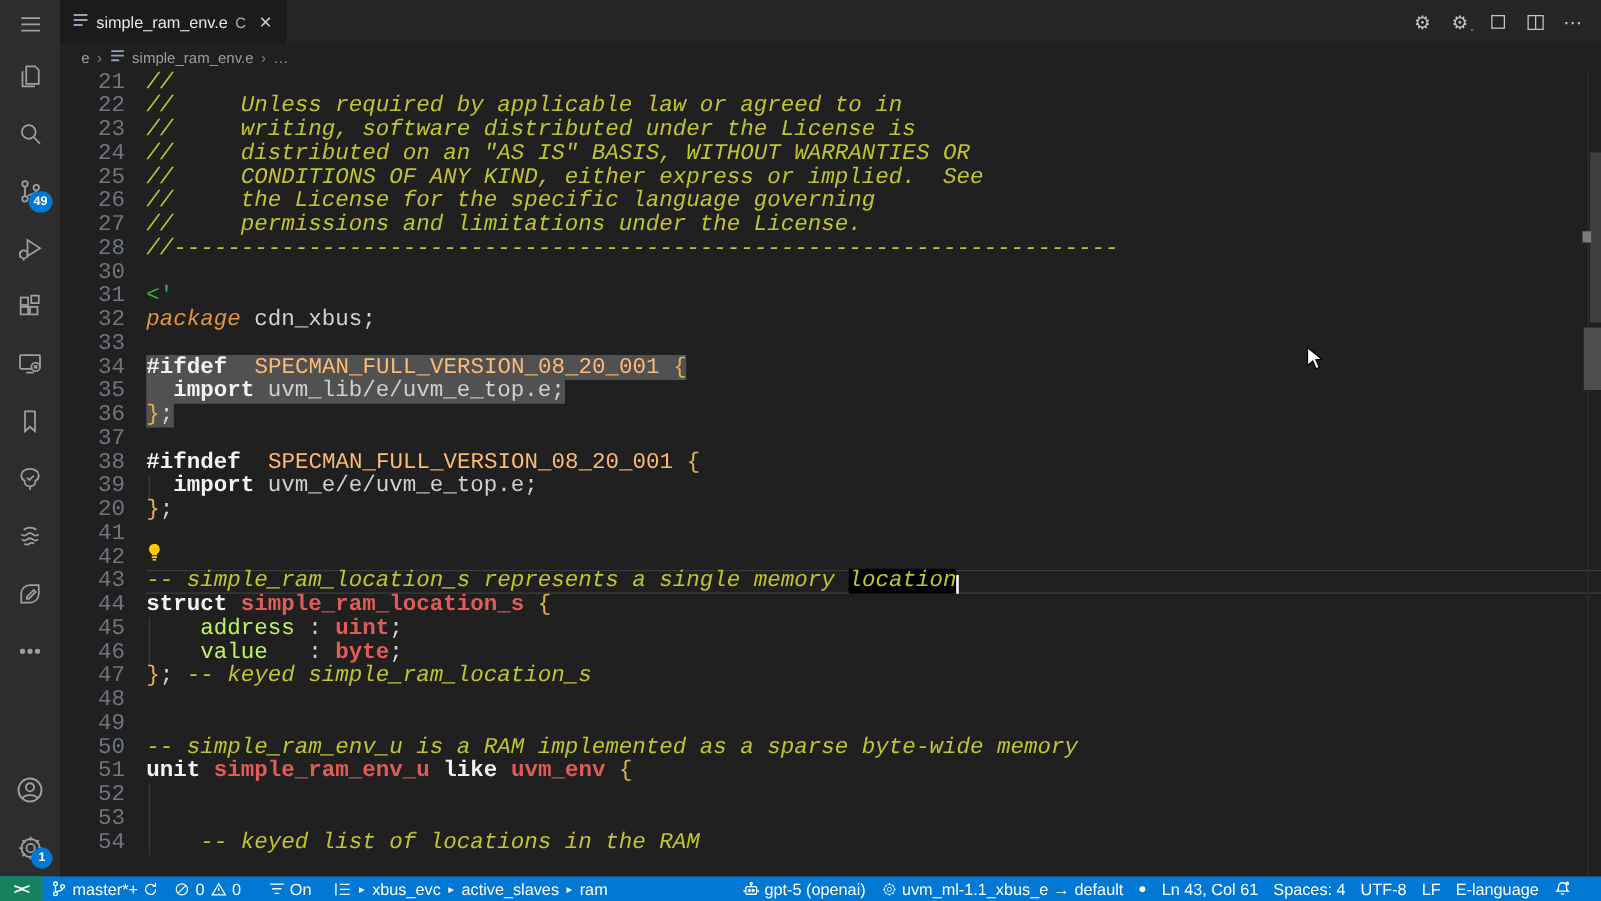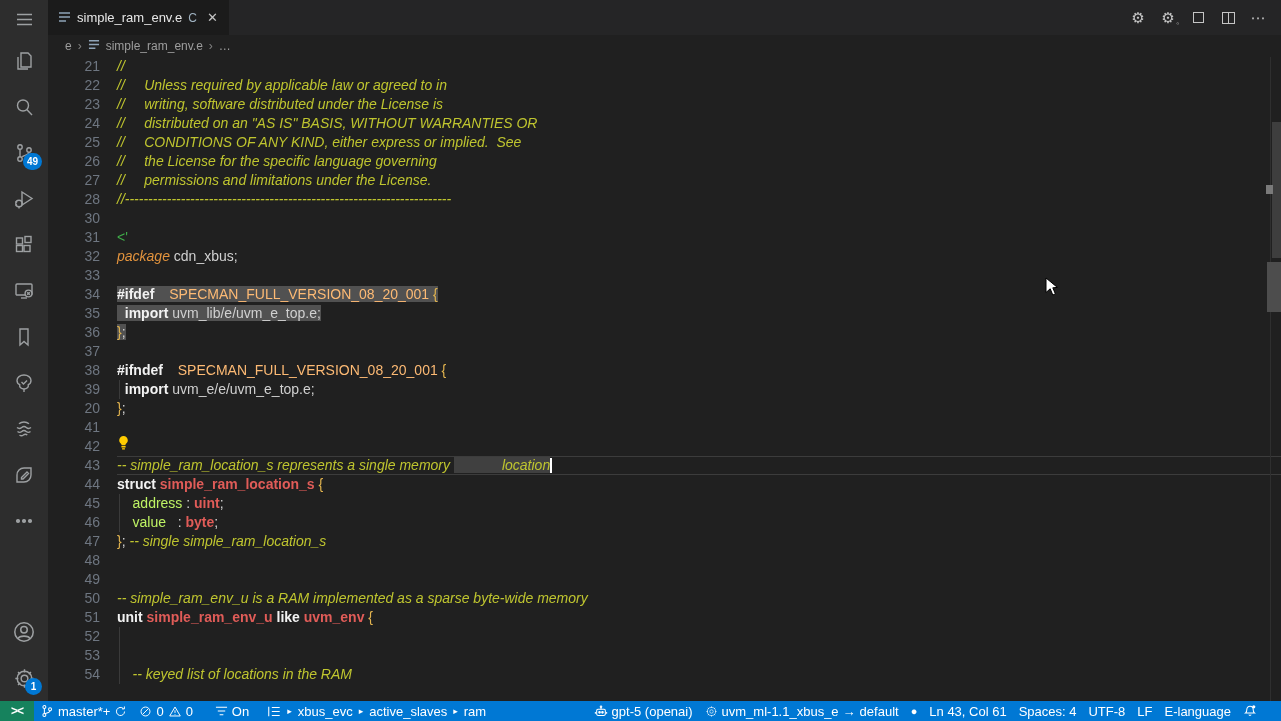--- a/index.html
+++ b/index.html
@@ -34,36 +34,36 @@
   .ea-square { width:11px; height:11px; border:1.3px solid #c5c5c5; }
   .ea-split { width:13px; height:12px; border:1.3px solid #c5c5c5; position:relative; }
   .ea-split::after { content:""; position:absolute; left:5px; top:0; bottom:0; width:1.3px; background:#c5c5c5; }
 
   .breadcrumb { height:22px; display:flex; align-items:center; gap:6px; padding-left:17px;
                 color:#9d9d9d; font-size:12px; background:#202020; }
   .breadcrumb .sep { color:#808080; }
 
   
   .editor { flex:1; position:relative; overflow:hidden; background:#202020; }
-  .code-row { display:flex; height:19px; font-family:Liberation Sans, sans-serif; font-size:14px; line-height:19px; white-space:pre; }
+  .code-row { display:flex; height:19px; font-family:Liberation Mono, monospace; font-size:18px; line-height:19px; white-space:pre; }
   .line-num { width:69px; padding-right:17px; text-align:right; color:#6e7681; flex:none; user-select:none; }
   .line-text { flex:1; position:relative; min-width:0; }
   .line-text.current { border-top:1px solid #3c3c3c; border-bottom:1px solid #3c3c3c; line-height:17px; }
   .indent-guide { position:absolute; left:2px; top:0; bottom:0; width:1px; background:#3a3a3a; }
   .selbg { background:#515151; }
   .seg.com { color:#bfc52f; font-style:italic; }
   .seg.grn { color:#3fae49; }
   .seg.orn { color:#e2933d; font-style:italic; }
   .seg.kw  { color:#f2f2f2; font-weight:bold; }
   .seg.mac { color:#fdba74;margin-left:11px; }
   .seg.red { color:#e05c58; font-weight:bold; }
   .seg.yel { color:#e2b44f; }
   .seg.pln { color:#d0d0d0; }
   .seg.id  { color:#bef264; }
-  .seg.hl  { background:#404040;padding-left:48px; }
+  .seg.hl  { background:#000000; }
   .caret { display:inline-block; width:1.5px; height:15px; background:#ffffff; vertical-align:text-bottom; }
   .bulb { display:inline-block; vertical-align:middle; margin-top:-3px; }
 
   
   .ruler-line { position:absolute; right:10px; top:0; bottom:0; width:1px; background:#2f2f2f; }
   .ovr-deco-a { position:absolute; right:0; top:65px; width:9px; height:136px; background:#3e3e3e; }
   .ovr-mark  { position:absolute; right:8px; top:128px; width:7px; height:9px; background:#7a7a7a; }
   .sb-thumb  { position:absolute; right:0; top:205px; width:14px; height:50px; background:#4d4d4d; }
 
   
@@ -251,21 +251,21 @@
             <div class="code-row"><div class="line-num">41</div><div class="line-text"><span></span></div></div>
             <div class="code-row"><div class="line-num">42</div><div class="line-text"><span class="bulb"><svg width="13" height="16" viewBox="0 0 13 16">
                     <path d="M6.5 1a4.3 4.3 0 0 1 4.3 4.3c0 1.7-.9 2.6-1.6 3.3-.5.5-.8 1-.8 1.6H4.6c0-.6-.3-1.1-.8-1.6C3.1 7.9 2.2 7 2.2 5.3A4.3 4.3 0 0 1 6.5 1z" fill="#ffcc00"></path>
                     <rect x="4.4" y="11" width="4.2" height="1.5" fill="#ffcc00"></rect>
                     <rect x="5.1" y="13.2" width="2.8" height="1.3" fill="#ffcc00"></rect>
                   </svg></span><span></span></div></div>
             <div class="code-row"><div class="line-num">43</div><div class="line-text current"><span><span class="seg com">-- simple_ram_location_s represents a single memory </span><span class="seg com hl">location</span></span><span class="caret"></span></div></div>
             <div class="code-row"><div class="line-num">44</div><div class="line-text"><span><span class="seg kw">struct</span><span class="seg pln"> </span><span class="seg red">simple_ram_location_s</span><span class="seg pln"> </span><span class="seg yel">{</span></span></div></div>
             <div class="code-row"><div class="line-num">45</div><div class="line-text"><span class="indent-guide"></span><span><span class="seg pln">    </span><span class="seg id">address</span><span class="seg pln"> : </span><span class="seg red">uint</span><span class="seg pln">;</span></span></div></div>
             <div class="code-row"><div class="line-num">46</div><div class="line-text"><span class="indent-guide"></span><span><span class="seg pln">    </span><span class="seg id">value</span><span class="seg pln">   : </span><span class="seg red">byte</span><span class="seg pln">;</span></span></div></div>
-            <div class="code-row"><div class="line-num">47</div><div class="line-text"><span><span class="seg yel">}</span><span class="seg pln">; </span><span class="seg com">-- single simple_ram_location_s</span></span></div></div>
+            <div class="code-row"><div class="line-num">47</div><div class="line-text"><span><span class="seg yel">}</span><span class="seg pln">; </span><span class="seg com">-- keyed simple_ram_location_s</span></span></div></div>
             <div class="code-row"><div class="line-num">48</div><div class="line-text"><span></span></div></div>
             <div class="code-row"><div class="line-num">49</div><div class="line-text"><span></span></div></div>
             <div class="code-row"><div class="line-num">50</div><div class="line-text"><span><span class="seg com">-- simple_ram_env_u is a RAM implemented as a sparse byte-wide memory</span></span></div></div>
             <div class="code-row"><div class="line-num">51</div><div class="line-text"><span><span class="seg kw">unit</span><span class="seg pln"> </span><span class="seg red">simple_ram_env_u</span><span class="seg pln"> </span><span class="seg kw">like</span><span class="seg pln"> </span><span class="seg red">uvm_env</span><span class="seg pln"> </span><span class="seg yel">{</span></span></div></div>
             <div class="code-row"><div class="line-num">52</div><div class="line-text"><span class="indent-guide"></span><span></span></div></div>
             <div class="code-row"><div class="line-num">53</div><div class="line-text"><span class="indent-guide"></span><span></span></div></div>
             <div class="code-row"><div class="line-num">54</div><div class="line-text"><span class="indent-guide"></span><span><span class="seg pln">    </span><span class="seg com">-- keyed list of locations in the RAM</span></span></div></div>
           </div>
         <div class="ruler-line"></div>
         <div class="ovr-deco-a"></div>

